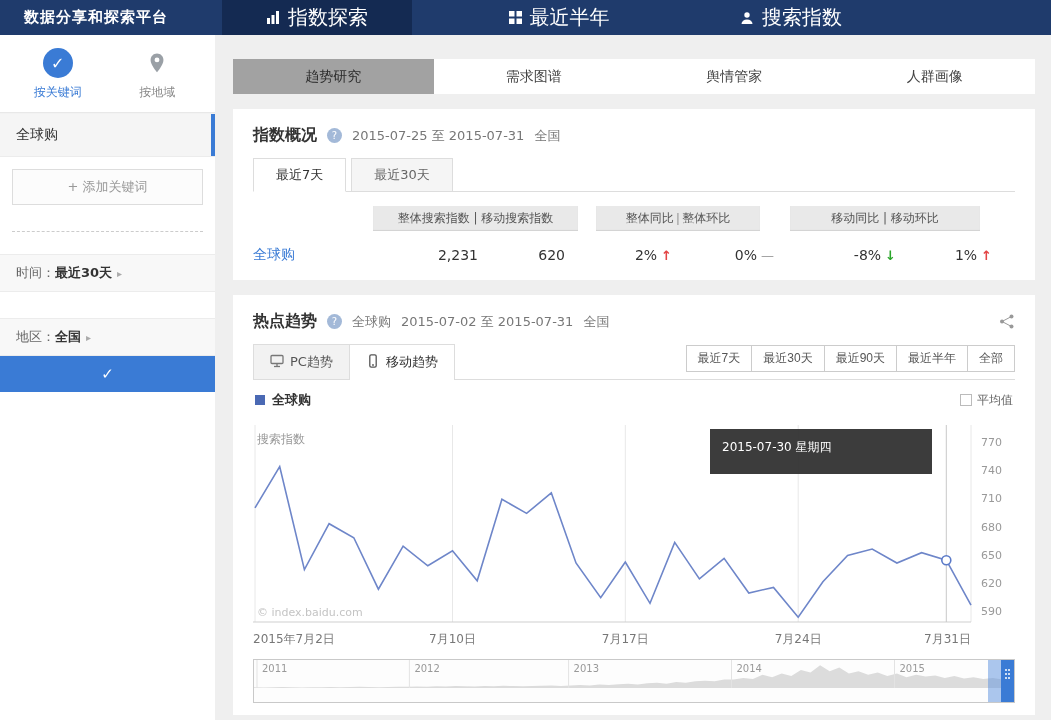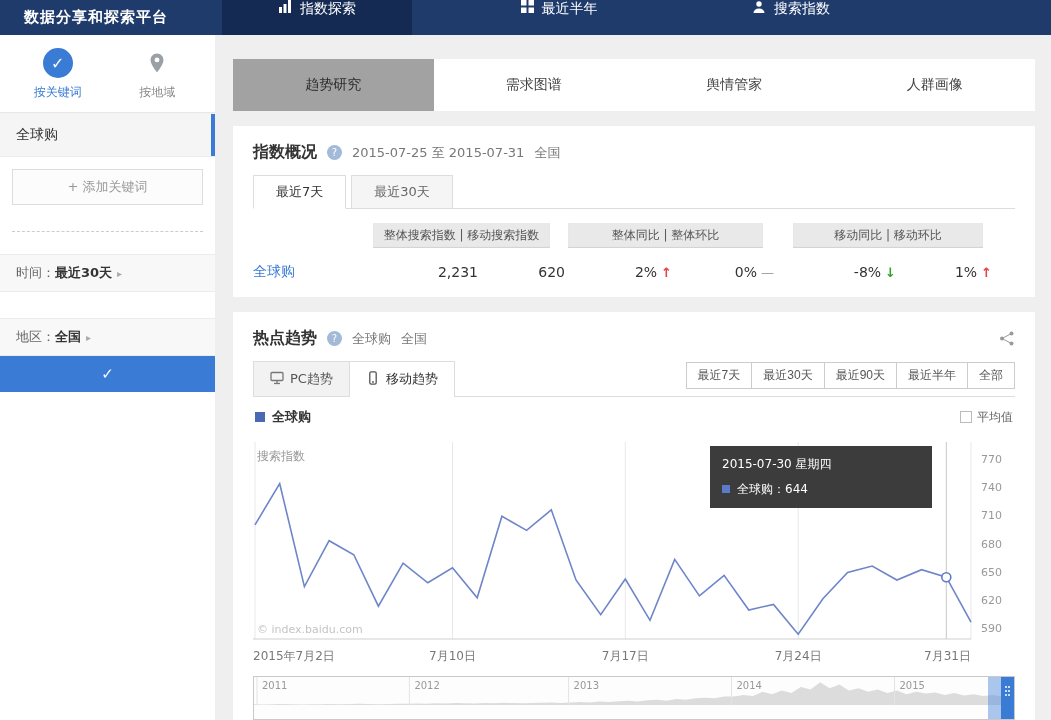--- a/index.html
+++ b/index.html
@@ -2,21 +2,21 @@
 <html><head>
 <meta charset="utf-8">
 <style>
   *{margin:0;padding:0;box-sizing:border-box;}
   html,body{width:1051px;height:720px;}
   body{font-family:"DejaVu Sans","Liberation Sans",sans-serif;background:#efefef;overflow:hidden;position:relative;font-size:13px;color:#333;}
 
   
   .topbar{height:35px;background:#1f3b6c;display:flex;align-items:stretch;color:#fff;}
   .brand{width:222px;display:flex;align-items:center;padding-left:24px;font-size:15px;font-weight:bold;letter-spacing:1px;}
-  .nav-item{width:190px;display:flex;align-items:flex-start;justify-content:center;gap:8px;font-size:14px;cursor:pointer;}
+  .nav-item{width:190px;display:flex;align-items:center;justify-content:center;gap:8px;font-size:20px;cursor:pointer;}
   .nav-item.active{background:#142a52;}
   .nav-item.n2{margin-left:52px;}
   .nav-item.n3{margin-left:42px;}
   .nav-item svg{display:block;}
 
   
   .sidebar{position:absolute;top:35px;left:0;width:215px;bottom:0;background:#fff;}
   .modes{display:flex;padding:13px 8px 11px;border-bottom:1px solid #e8e8e8;}
   .mode{flex:1;display:flex;flex-direction:column;align-items:center;gap:6px;font-size:12px;color:#888;cursor:pointer;}
   .mode.active{color:#3a7bd5;}
@@ -27,42 +27,42 @@
   .add-keyword{margin:12px;border:1px solid #ddd;background:#fcfcfc;color:#999;text-align:center;padding:8px 12px;font-size:13px;cursor:pointer;}
   .dashed{border-top:1px dashed #ccc;margin:26px 12px 22px;}
   .filter-row{background:#f8f8f8;border-top:1px solid #ececec;border-bottom:1px solid #ececec;padding:9px 16px;font-size:13px;color:#666;cursor:pointer;}
   .filter-row b{color:#333;font-weight:bold;}
   .filter-row .caret{color:#aaa;font-size:10px;margin-left:5px;}
   .filter-gap{height:26px;}
   .confirm-btn{display:block;width:100%;background:#3a7bd5;color:#fff;text-align:center;padding:9px 0;font-size:15px;border:none;cursor:pointer;}
 
   
   .main{position:absolute;left:233px;right:16px;top:35px;bottom:0;}
-  .main-tabs{margin-top:24px;background:#fff;display:flex;height:52px;}
+  .main-tabs{margin-top:24px;background:#fff;display:flex;height:35px;}
   .mtab{flex:1;display:flex;align-items:center;justify-content:center;font-size:14px;color:#444;cursor:pointer;}
   .mtab.active{background:#a2a2a2;color:#2c2c2c;}
 
   .panel{background:#fff;margin-top:15px;padding:16px 20px 12px;}
   .panel-head{display:flex;align-items:center;gap:10px;}
   .panel-title{font-size:16px;font-weight:bold;color:#333;}
   .q-icon{width:15px;height:15px;border-radius:50%;background:#a3b9d8;color:#fff;font-size:10px;display:inline-flex;align-items:center;justify-content:center;cursor:pointer;}
   .meta{font-size:13px;color:#777;}
   .head-spacer{flex:1;}
   .share-icon{cursor:pointer;display:flex;align-items:center;}
 
   
   .ov-tabs{display:flex;border-bottom:1px solid #ddd;margin-top:12px;}
   .otab{padding:7px 22px;font-size:13px;color:#666;border:1px solid #ddd;background:#f5f5f5;margin-right:5px;margin-bottom:-1px;cursor:pointer;}
   .otab.active{background:#fff;border-bottom-color:#fff;color:#333;}
 
   
   .ov-head{display:flex;margin-top:14px;}
   .ov-kw-col{width:120px;}
   .gbox{background:#e9e9e9;color:#555;font-size:12px;text-align:center;padding:4px 0;box-shadow:inset 0 -1px 1px rgba(0,0,0,0.10);}
-  .g1{width:177px;} .g2{width:195px;margin-left:18px;} .g3{width:190px;margin-left:30px;}
+  .g1{width:205px;} .g2{width:164px;margin-left:18px;font-family:Liberation Serif, serif;} .g3{width:190px;margin-left:30px;}
   .ov-row{display:flex;align-items:center;padding:15px 0 4px;}
   .kw-link{width:120px;color:#3a7bd5;font-size:14px;cursor:pointer;text-decoration:none;}
   .cell{font-size:14px;color:#333;text-align:right;}
   .c1{width:105px;} .c2{width:95px;padding-right:8px;} .c3{width:95px;margin-left:18px;padding-right:14px;} .c4{width:100px;padding-right:12px;}
   .c5{width:90px;margin-left:30px;padding-right:10px;} .c6{width:100px;padding-right:14px;}
   .arr{margin-left:4px;font-weight:bold;font-size:13px;}
   .arr.up{color:#e34545;} .arr.down{color:#2aa52a;} .arr.flat{color:#999;font-weight:normal;}
 
   
   .trend-tabs{display:flex;align-items:flex-end;border-bottom:1px solid #ddd;margin-top:12px;}
@@ -217,20 +217,21 @@
         <span>1%</span><span class="arr up">↑</span>
       </div>
     </div>
   </section>
 
   <section class="panel">
     <div class="panel-head">
       <span class="panel-title">热点趋势</span>
       <span class="q-icon">?</span>
       <span class="meta">全球购</span>
+      <span class="meta">2015-07-02 至 2015-07-31</span>
       <span class="meta">全国</span>
       <span class="head-spacer"></span>
       <span class="share-icon">
         <svg width="16" height="15" viewBox="0 0 16 15">
             <circle cx="12.5" cy="2.5" r="2" fill="#999"></circle>
             <circle cx="3" cy="7.5" r="2" fill="#999"></circle>
             <circle cx="12.5" cy="12.5" r="2" fill="#999"></circle>
             <line x1="3" y1="7.5" x2="12.5" y2="2.5" stroke="#999"></line>
             <line x1="3" y1="7.5" x2="12.5" y2="12.5" stroke="#999"></line>
           </svg>
@@ -296,23 +297,20 @@
           <text x="0.0" y="226" text-anchor="start" class="xlab">2015年7月2日</text>
           <text x="199.5" y="226" text-anchor="middle" class="xlab">7月10日</text>
           <text x="372.3" y="226" text-anchor="middle" class="xlab">7月17日</text>
           <text x="545.2" y="226" text-anchor="middle" class="xlab">7月24日</text>
           <text x="718.0" y="226" text-anchor="end" class="xlab">7月31日</text>
           <text x="4" y="26" class="axlab">搜索指数</text>
           <text x="4" y="199" class="wm">© index.baidu.com</text>
         </svg>
       <div class="tooltip" id="chart-tooltip" style="left: 457px; top: 12px;">
         <div class="t-title">2015-07-30 星期四</div>
-        <div>
-          <span class="sq"></span><span>全球购：644</span>
-        </div>
       </div>
     </div>
 
     <div class="timeline">
       <svg id="timeline-svg" width="758" height="28">
           <path d="M0,28 L0.0,27.3 L9.6,27.5 L19.2,27.3 L28.8,27.0 L38.4,27.3 L48.0,27.5 L57.6,27.3 L67.2,27.3 L76.8,27.0 L86.4,27.3 L95.9,27.0 L105.5,26.8 L115.1,27.0 L124.7,27.3 L134.3,27.0 L143.9,26.8 L153.5,26.8 L163.1,26.6 L172.7,26.8 L182.3,26.3 L191.9,26.6 L201.5,26.1 L211.1,26.3 L220.7,26.6 L230.3,26.1 L239.9,26.3 L249.5,25.8 L259.1,26.1 L268.7,26.3 L278.3,26.1 L287.8,25.8 L297.4,25.6 L307.0,26.1 L316.6,25.6 L326.2,25.1 L335.8,25.6 L345.4,24.6 L355.0,25.1 L364.6,24.2 L374.2,23.7 L383.8,24.4 L393.4,23.2 L403.0,22.7 L412.6,23.7 L422.2,22.0 L431.8,22.7 L441.4,21.3 L451.0,20.8 L460.6,21.3 L470.2,19.6 L479.7,19.6 L489.3,17.9 L498.9,18.9 L508.5,14.8 L518.1,17.2 L527.7,13.6 L537.3,16.0 L546.9,10.0 L556.5,12.4 L566.1,5.2 L575.7,11.2 L585.3,7.6 L594.9,13.6 L604.5,11.2 L614.1,14.8 L623.7,12.4 L633.3,16.0 L642.9,13.6 L652.5,17.2 L662.1,14.8 L671.6,16.5 L681.2,15.5 L690.8,17.9 L700.4,16.0 L710.0,18.4 L719.6,17.2 L729.2,18.9 L738.8,17.9 L748.4,19.6 L758.0,18.4 L758,28 Z" fill="#dcdcdc"></path>
           <line x1="3.0" y1="0" x2="3.0" y2="28" stroke="#e3e3e3"></line>
           <text x="8.0" y="12" class="tlab">2011</text>
           <line x1="155.4" y1="0" x2="155.4" y2="28" stroke="#e3e3e3"></line>
           <text x="160.4" y="12" class="tlab">2012</text>

